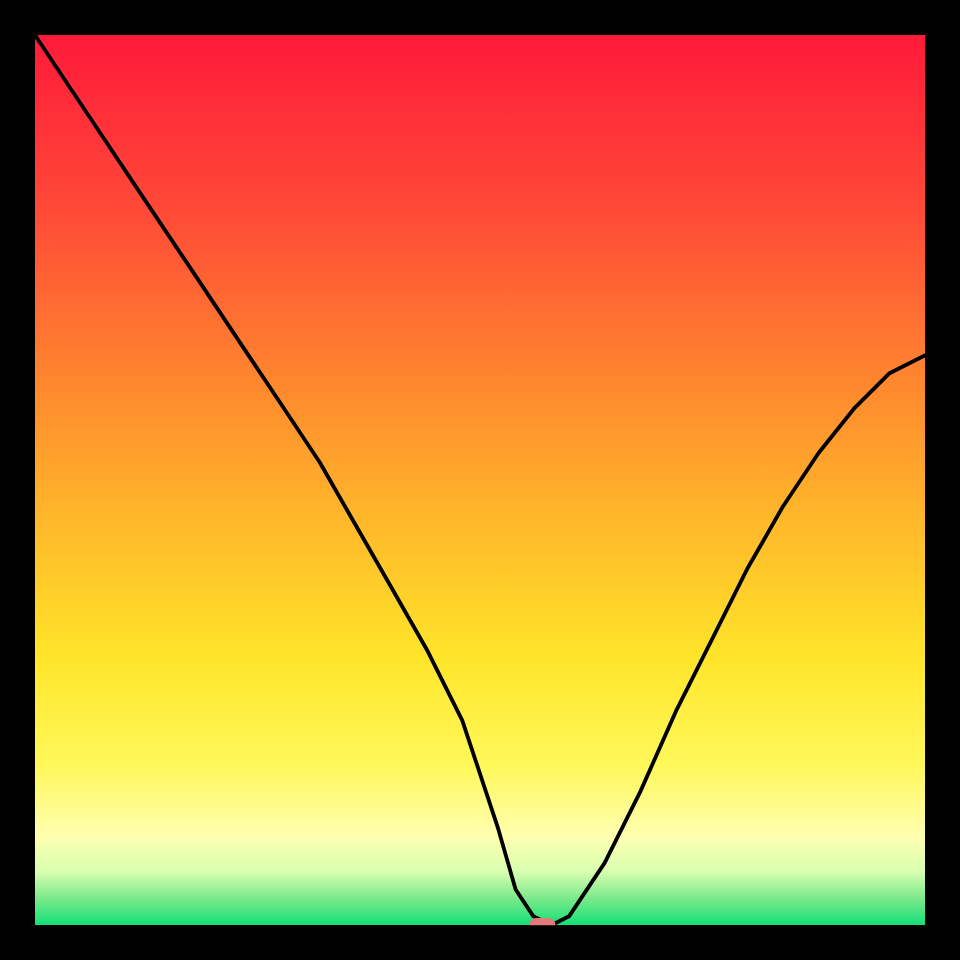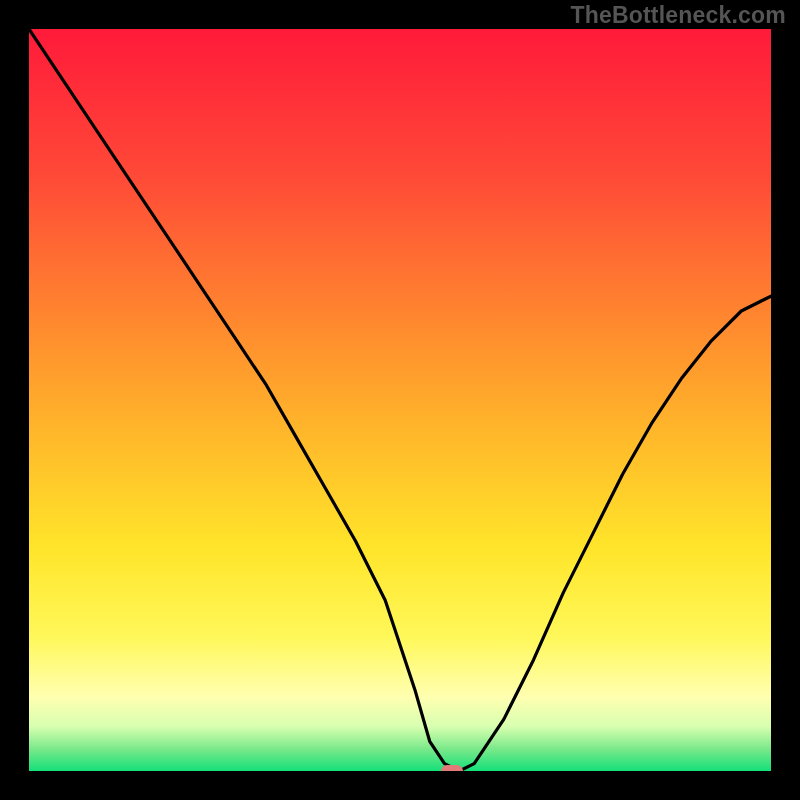--- a/index.html
+++ b/index.html
@@ -48,21 +48,20 @@
     width: 22px;
     height: 12px;
     border-radius: 6px;
     transform: translate(-50%, -50%);
   }
 </style>
 </head>
 <body>
 
 <div class="frame">
-  <div class="brand">TheBottleneck.com</div>
   <div class="plot">
     <svg class="gradient" viewBox="0 0 742 742" preserveAspectRatio="none">
       <defs>
         <linearGradient id="bg-grad" x1="0" y1="0" x2="0" y2="1">
             <stop offset="0%" stop-color="#ff1a3a"></stop>
             <stop offset="20%" stop-color="#ff4a37"></stop>
             <stop offset="40%" stop-color="#ff8a2e"></stop>
             <stop offset="55.00000000000001%" stop-color="#ffb92a"></stop>
             <stop offset="70%" stop-color="#ffe52a"></stop>
             <stop offset="82%" stop-color="#fff85a"></stop>

